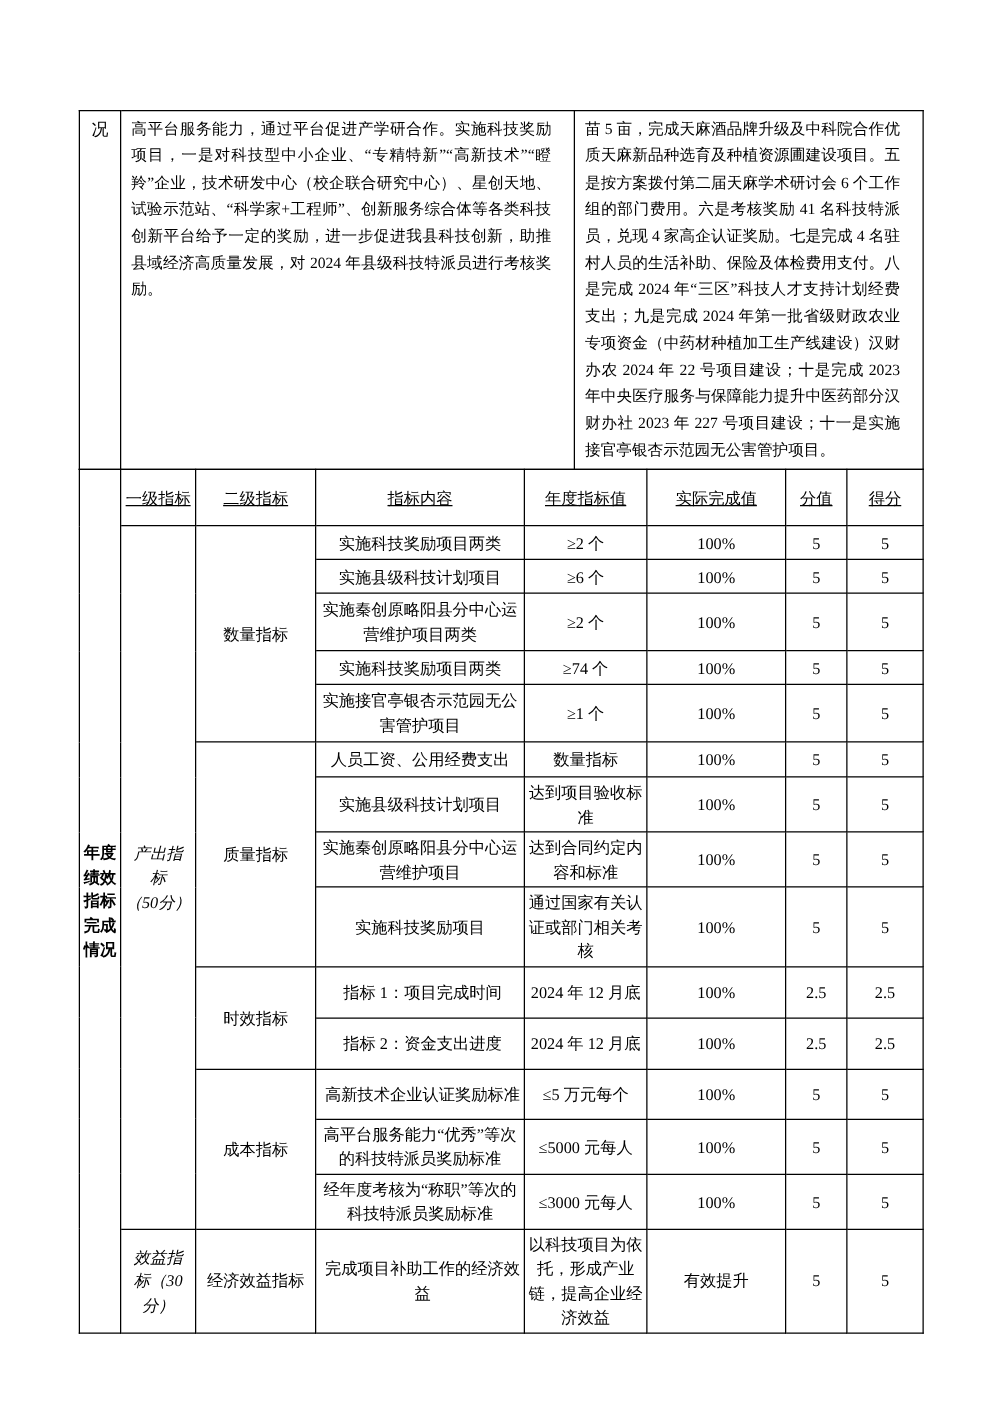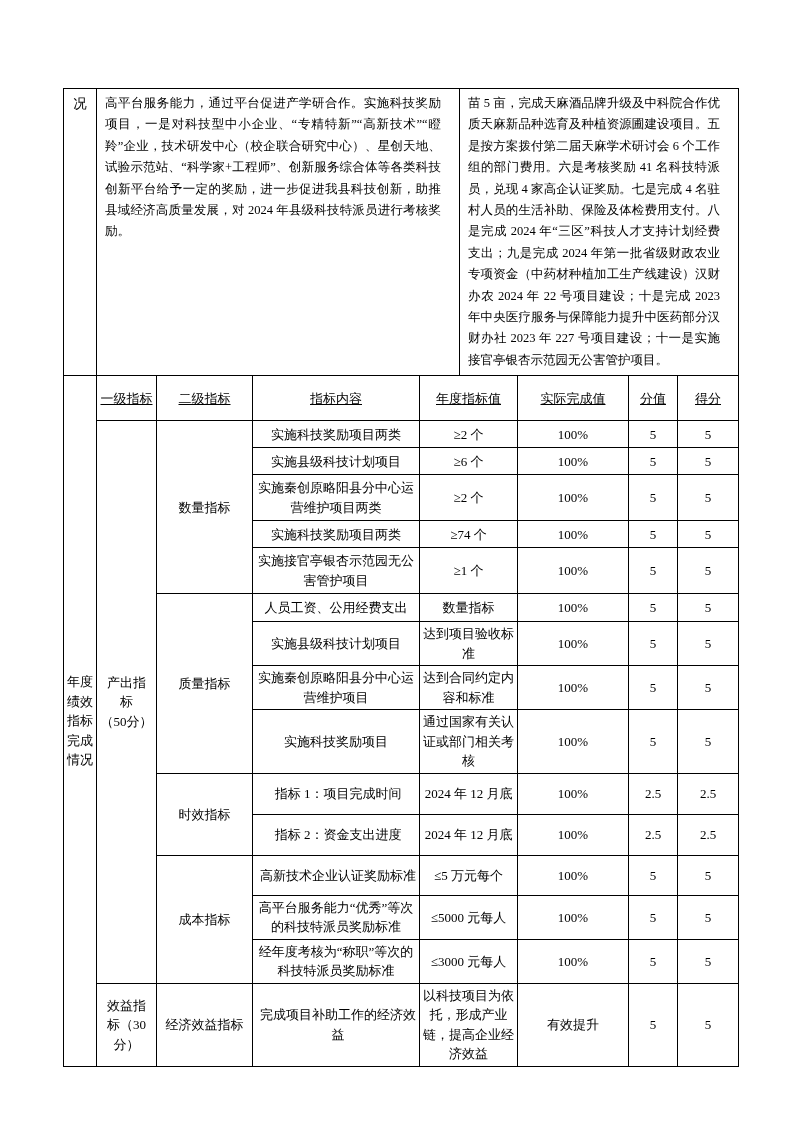--- a/index.html
+++ b/index.html
@@ -52,22 +52,23 @@
     text-align: center;
     line-height: 19.5px;
     padding: 2px 3px;
     font-size: 13px;
   }
   .main-table .hd { font-weight: normal; text-decoration: underline; }
   .vlabel {
     word-break: break-all;
     line-height: 19.5px;
     padding: 0 9px;
-  }
-  .lvl1 { white-space: pre; line-height: 19.5px; }
+    font-weight: bold;
+  }
+  .lvl1 { white-space: pre; line-height: 19.5px; font-style: italic; }
   .ta-l { text-align: left; padding-left: 7px !important; }
 </style>
 </head>
 <body>
 
 <div class="sheet">
   <div class="doc">
 
     <table class="top-table">
       <colgroup>

